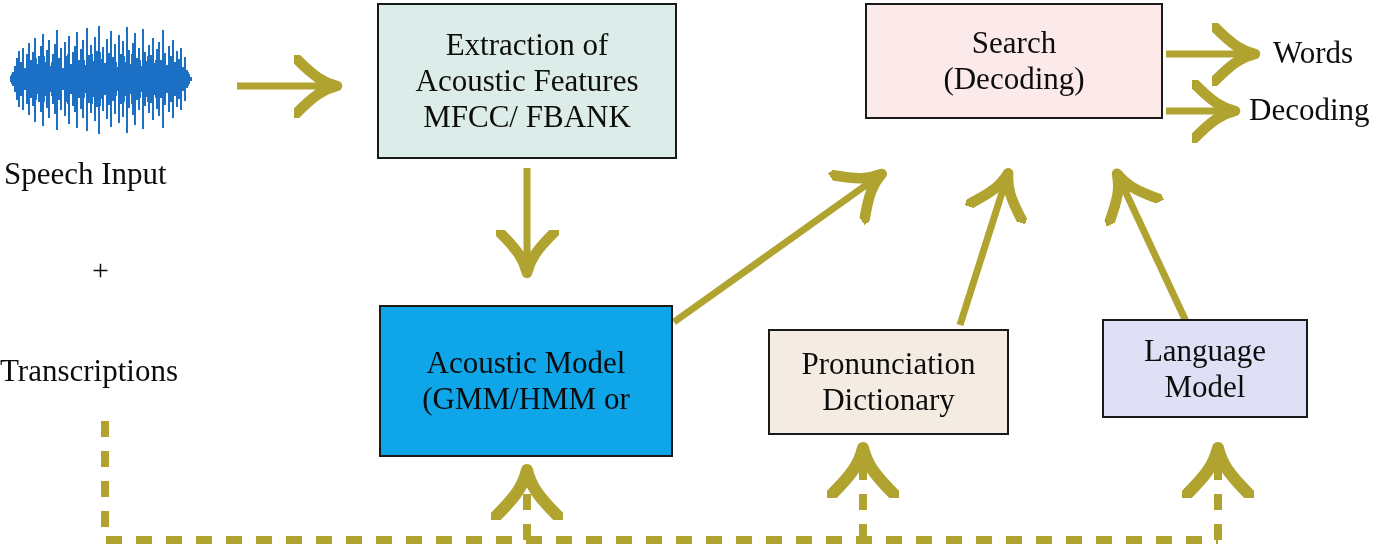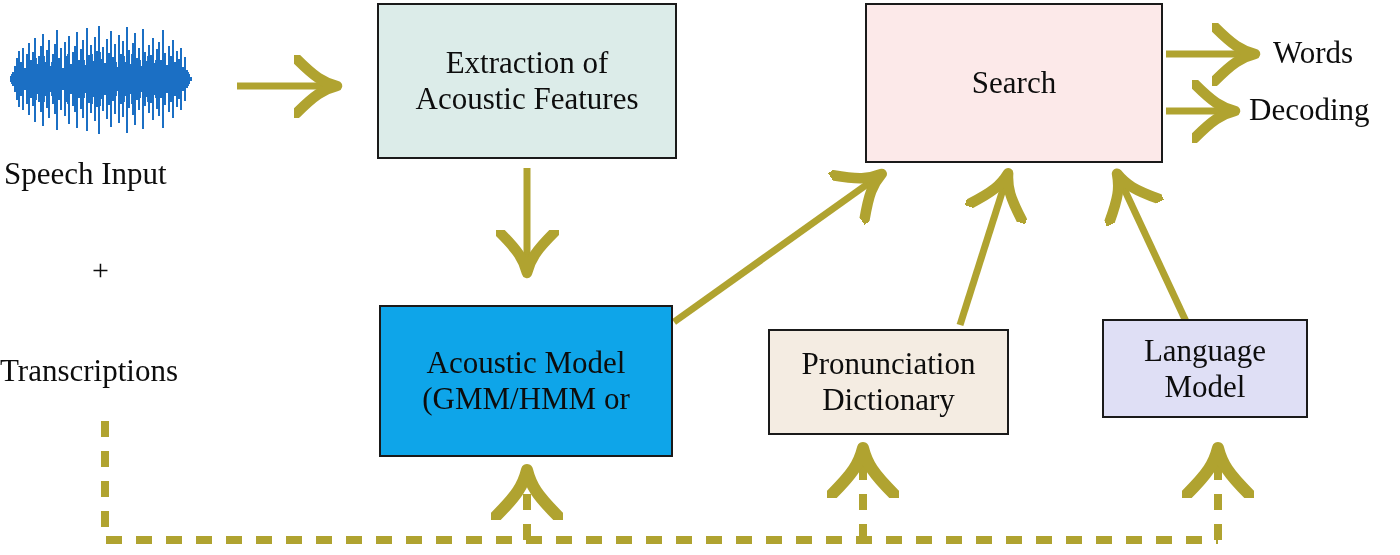--- a/index.html
+++ b/index.html
@@ -48,21 +48,21 @@
     white-space: nowrap;
   }
   
   #box-extraction { background: #dcece9; }
   #box-search     { background: #fce9e9; }
   #box-acoustic   { background: #0ea5e9; }
   #box-lexicon    { background: #f4ece2; text-align: right; }
   #box-lm         { background: #dfdff5; }
 
   #box-extraction { left: 377px;  top: 3px;   width: 300px; height: 156px; }
-  #box-search     { left: 865px;  top: 3px;   width: 298px; height: 160px; }
+  #box-search     { left: 865px;  top: 3px;   width: 298px; height: 116px; }
   #box-acoustic   { left: 379px;  top: 305px; width: 294px; height: 152px; }
   #box-lexicon    { left: 768px;  top: 329px; width: 241px; height: 106px; }
   #box-lm         { left: 1102px; top: 319px; width: 206px; height: 99px; }
 
   #label-speech-input   { left: 4px;   top: 157px; }
   #label-plus           { left: 92px;  top: 253px; font-size: 30px; }
   #label-transcriptions { left: 0px;   top: 354px; }
   #label-words          { left: 1273px; top: 36px; }
   #label-sentences      { left: 1249px; top: 93px; }
 
@@ -224,24 +224,26 @@
     <g stroke="#b0a330" stroke-width="8" fill="none" stroke-linecap="butt" stroke-dasharray="16 14" marker-end="url(#ah)">
       <line x1="527" y1="540" x2="527" y2="478"></line>
       <line x1="863" y1="540" x2="863" y2="456"></line>
       <line x1="1218" y1="540" x2="1218" y2="456"></line>
     </g>
   </svg>
 
   <div class="node" id="box-extraction">
     <span class="ln">Extraction of</span>
     <span class="ln">Acoustic Features</span>
+    <span class="ln">MFCC/ FBANK</span>
   </div>
 
   <div class="node" id="box-search">
     <span class="ln">Search</span>
+    <span class="ln">(Decoding)</span>
   </div>
 
   <div class="node" id="box-acoustic">
     <span class="ln">Acoustic Model</span>
     <span class="ln">(GMM/HMM or</span>
   </div>
 
   <div class="node" id="box-lexicon">
     <span class="ln">Pronunciation</span>
     <span class="ln">Dictionary</span>

